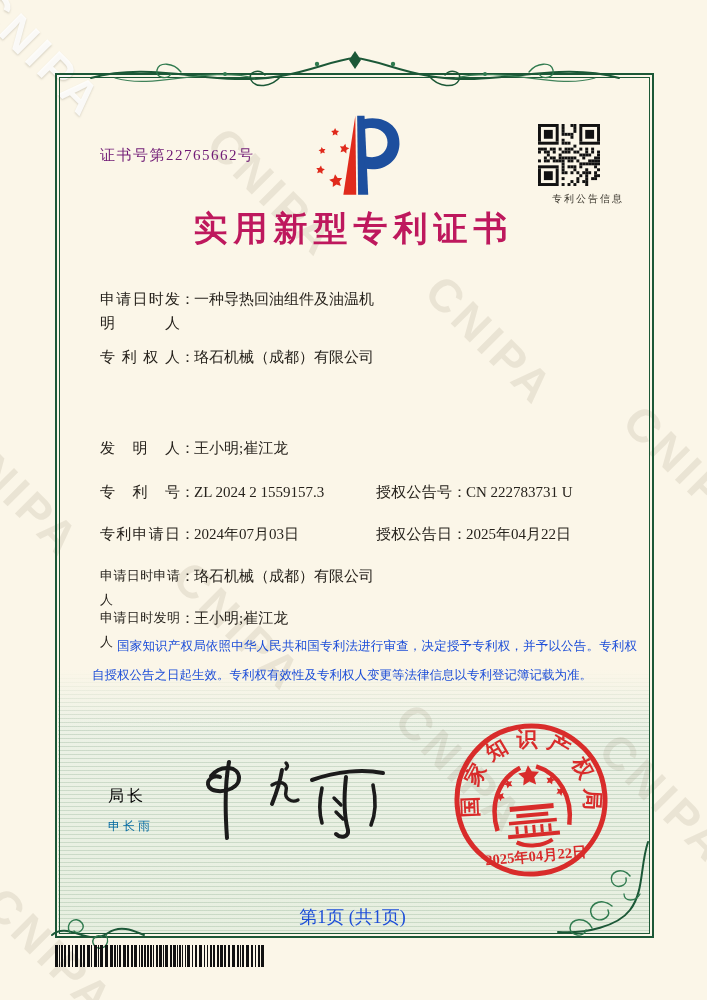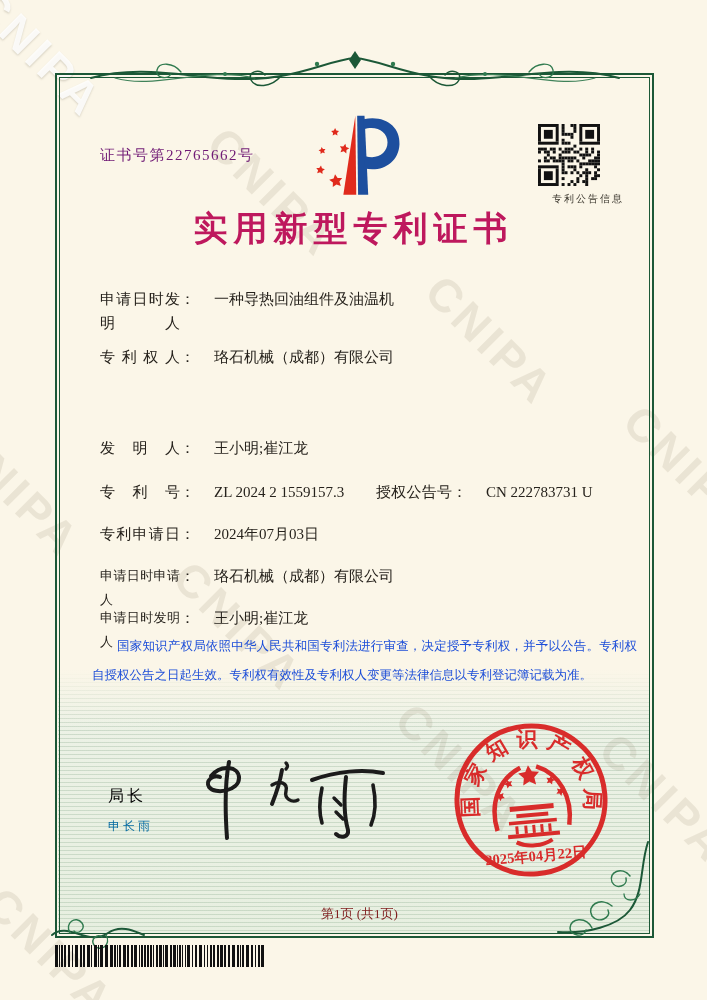--- a/index.html
+++ b/index.html
@@ -36,39 +36,39 @@
   .qr-label{position:absolute;left:512px;top:192px;width:112px;text-align:right;
             font-size:10px;letter-spacing:2px;color:#3c382f;}
   .title{position:absolute;left:0;top:206px;width:707px;text-align:center;
          font-size:34px;font-weight:bold;letter-spacing:6px;color:#be185d;}
 
   
   .row{position:absolute;left:100px;width:520px;font-size:15px;line-height:24px;color:#26221c;}
   .lbl{display:inline-block;width:80px;text-align:justify;text-align-last:justify;vertical-align:top;}
   .lbl.small{font-size:13px;}
   .colon{display:inline-block;width:14px;vertical-align:top;}
-  .val{margin-left:20px;}
+  .val{margin-left:0;}
   .val.block{display:inline-block;width:392px;vertical-align:top;}
   .col2{position:absolute;left:276px;top:0;white-space:nowrap;}
   .lbl2{display:inline-block;width:76px;text-align:justify;text-align-last:justify;}
 
   .paragraph{position:absolute;left:92px;top:632px;width:545px;font-size:12.5px;
              line-height:29px;text-align:justify;text-indent:2em;color:#1d4ed8;}
 
   .sig-title{position:absolute;left:108px;top:786px;font-size:16px;letter-spacing:3px;
              font-family:"Liberation Sans","DejaVu Sans",sans-serif;color:#000000;}
   .sig-name{position:absolute;left:108px;top:818px;font-size:12px;letter-spacing:3px;
             font-family:Liberation Serif, serif;color:#0369a1;}
   .sig-script{position:absolute;left:185px;top:750px;width:215px;height:98px;}
 
   .seal{position:absolute;left:451px;top:720px;width:160px;height:160px;
         opacity:.93;transform:rotate(-5deg);}
 
   .footer-page{position:absolute;left:55px;top:905px;width:595px;text-align:center;
-               font-size:13px;color:#7f1d1d;padding-left:7px;}
+               font-size:18px;color:#1d4ed8;}
   .barcode{position:absolute;left:55px;top:945px;width:214px;height:22px;}
 </style>
 </head>
 <body>
 
 <div class="page">
 
   <svg width="0" height="0" style="position:absolute">
       <defs>
     <path id="star" d="M0,-1 L0.294,-0.405 0.951,-0.309 0.476,0.155 0.588,0.809 0,0.5 -0.588,0.809 -0.476,0.155 -0.951,-0.309 -0.294,-0.405 Z"></path>
@@ -294,20 +294,23 @@
 
   <div class="row" style="top:480px">
     <span class="lbl">专利号</span><span class="colon">：</span><span class="val">ZL 2024 2 1559157.3</span>
     <span class="col2">
       <span class="lbl2">授权公告号</span><span class="colon">：</span><span class="val">CN 222783731 U</span>
     </span>
   </div>
 
   <div class="row" style="top:522px">
     <span class="lbl">专利申请日</span><span class="colon">：</span><span class="val">2024年07月03日</span>
+    <span class="col2">
+      <span class="lbl2">授权公告日</span><span class="colon">：</span><span class="val">2025年04月22日</span>
+    </span>
   </div>
 
   <div class="row" style="top:564px">
     <span class="lbl small">申请日时申请人</span><span class="colon">：</span><span class="val">珞石机械（成都）有限公司</span>
   </div>
 
   <div class="row" style="top:606px">
     <span class="lbl small">申请日时发明人</span><span class="colon">：</span><span class="val">王小明;崔江龙</span>
   </div>
 

